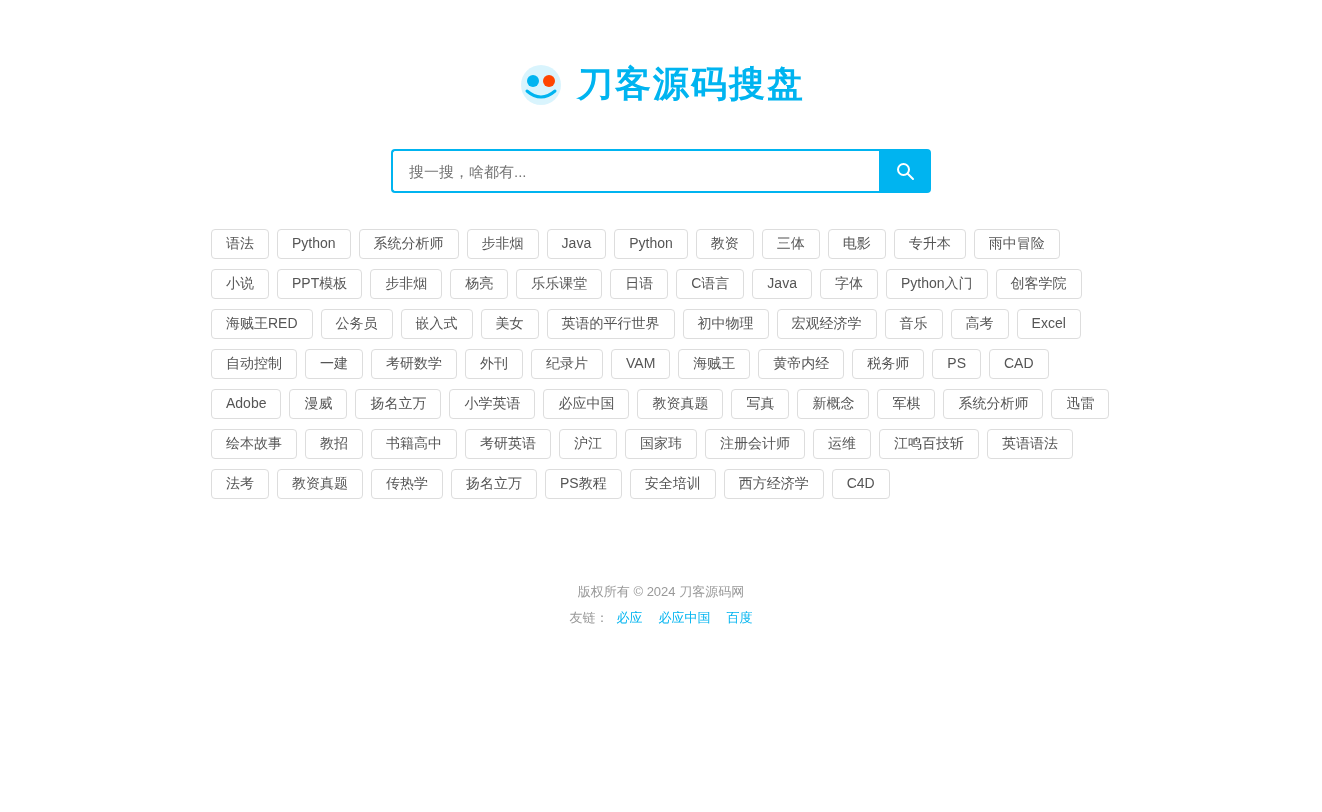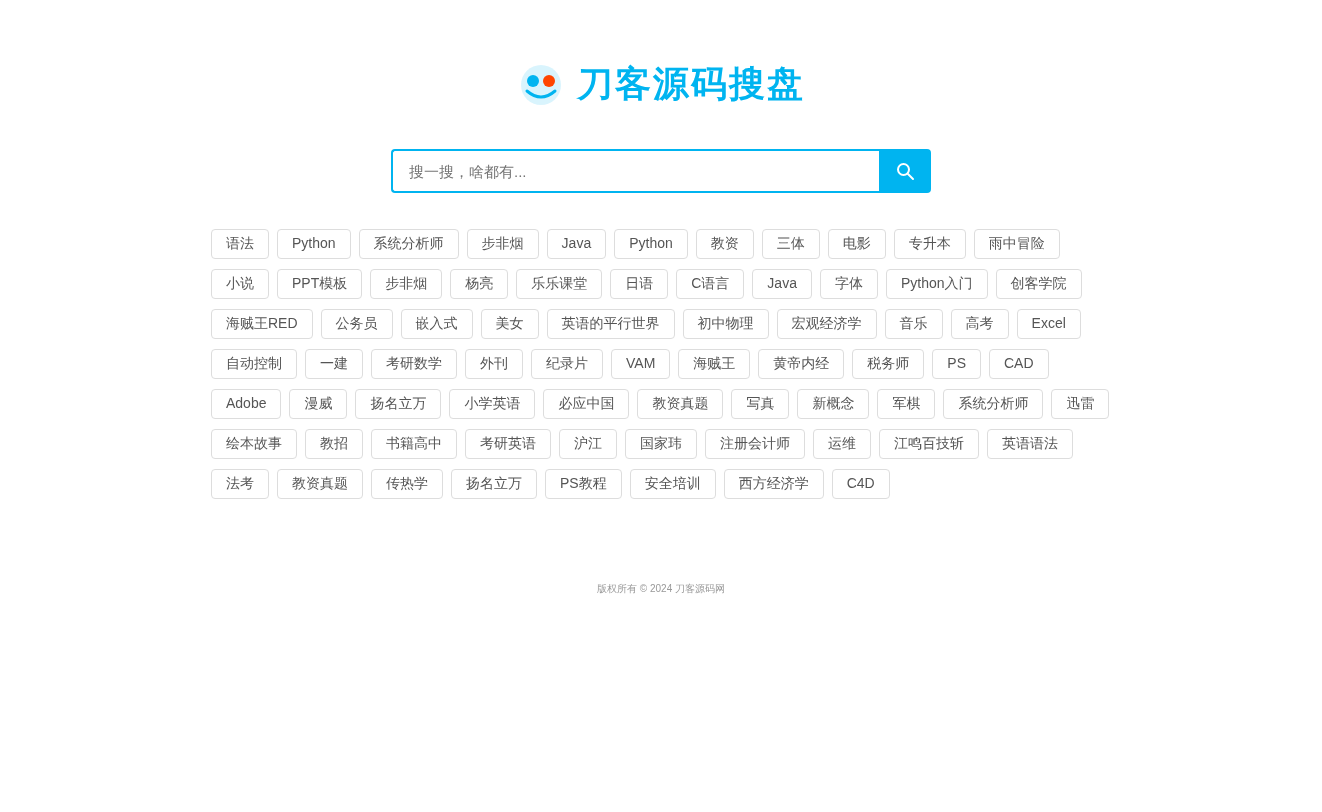--- a/index.html
+++ b/index.html
@@ -76,21 +76,21 @@
       color: #555;
       cursor: pointer;
       background: #fff;
       transition: all 0.2s;
       white-space: nowrap;
     }
     .footer {
       margin-top: 40px;
       text-align: center;
       color: #999;
-      font-size: 10px;
+      font-size: 13px;
       line-height: 2;
     }
     .footer-links {
       display: flex;
       gap: 8px;
       justify-content: center;
       align-items: center;
     }
     .footer-link {
       color: #00b4f0;
@@ -197,14 +197,22 @@
       <span class="tag">传热学</span>
       <span class="tag">扬名立万</span>
       <span class="tag">PS教程</span>
       <span class="tag">安全培训</span>
       <span class="tag">西方经济学</span>
       <span class="tag">C4D</span>
     </div>
 
   <div class="footer">
     <div>版权所有 © 2024 刀客源码网</div>
+    <div class="footer-links">
+      <span>友链：</span>
+      <a class="footer-link" href="#">必应</a>
+      <span class="footer-sep"> </span>
+      <a class="footer-link" href="#">必应中国</a>
+      <span class="footer-sep"> </span>
+      <a class="footer-link" href="#">百度</a>
+    </div>
   </div>
 </div>
 
 </body></html>

